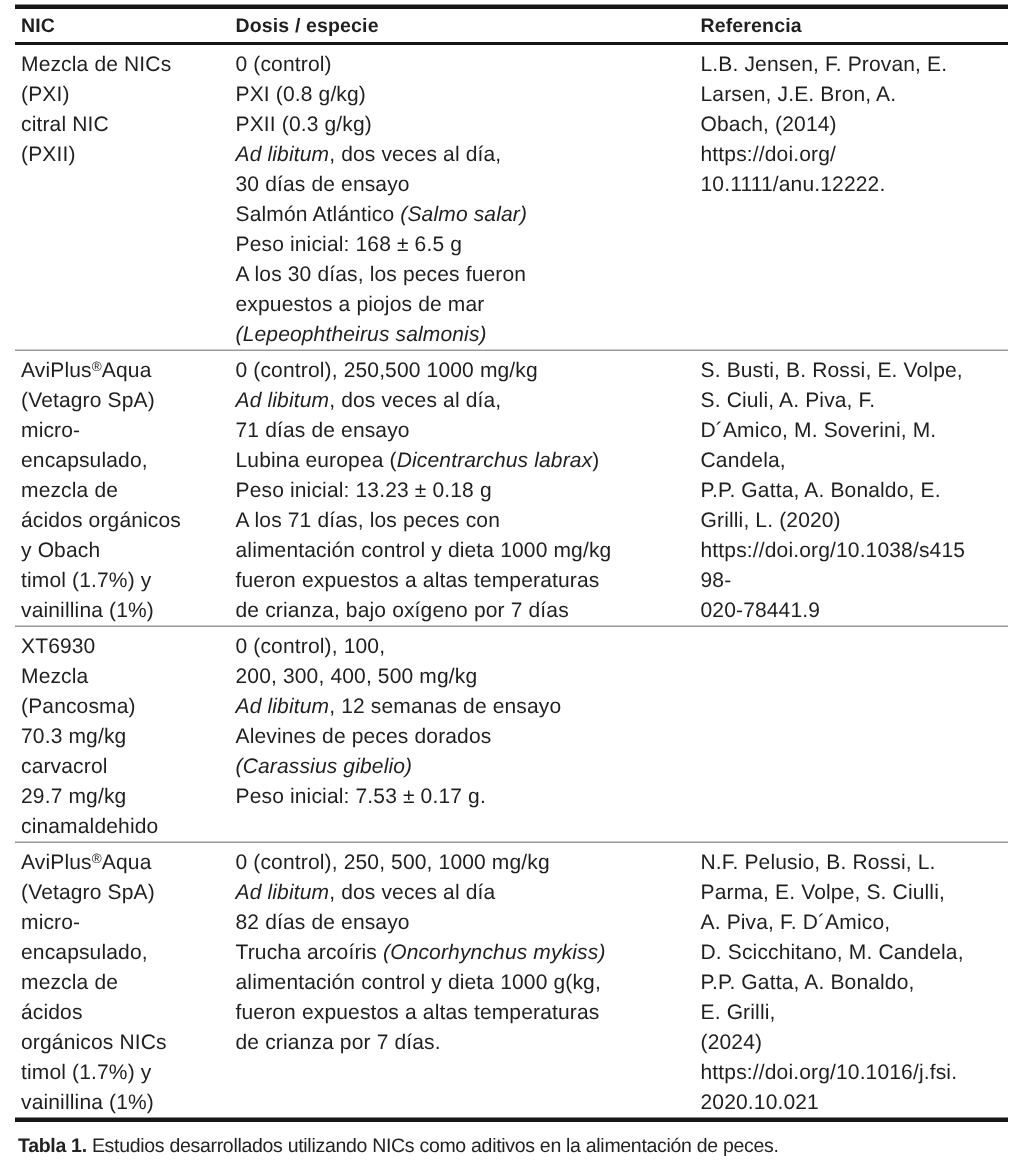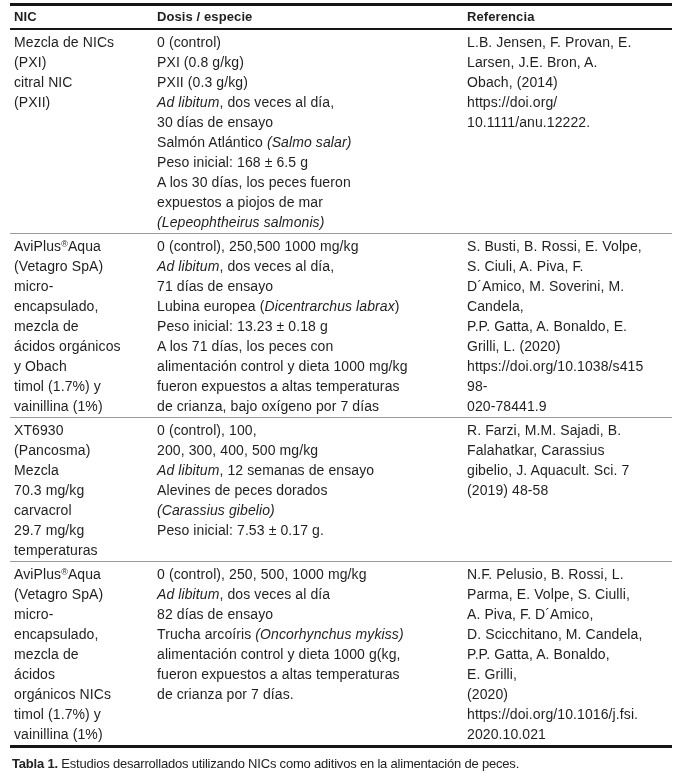--- a/index.html
+++ b/index.html
@@ -138,40 +138,34 @@
             <div class="ln">P.P. Gatta, A. Bonaldo, E.</div>
             <div class="ln">Grilli, L. (2020)</div>
             <div class="ln">https://doi.org/10.1038/s415</div>
             <div class="ln">98-</div>
             <div class="ln">020-78441.9</div>
           </div>
         </div>
         <div class="row brow">
           <div class="cell c1">
             <div class="ln">XT6930</div>
+            <div class="ln">Mezcla</div>
             <div class="ln">(Pancosma)</div>
-            <div class="ln">Mezcla</div>
             <div class="ln">70.3 mg/kg</div>
             <div class="ln">carvacrol</div>
             <div class="ln">29.7 mg/kg</div>
-            <div class="ln">temperaturas</div>
+            <div class="ln">cinamaldehido</div>
           </div>
           <div class="cell c2">
             <div class="ln">0 (control), 100,</div>
             <div class="ln">200, 300, 400, 500 mg/kg</div>
             <div class="ln"><em>Ad libitum</em>, 12 semanas de ensayo</div>
             <div class="ln">Alevines de peces dorados</div>
             <div class="ln"><em>(Carassius gibelio)</em></div>
             <div class="ln">Peso inicial: 7.53 ± 0.17 g.</div>
-          </div>
-          <div class="cell c3">
-            <div class="ln">R. Farzi, M.M. Sajadi, B.</div>
-            <div class="ln">Falahatkar, Carassius</div>
-            <div class="ln">gibelio, J. Aquacult. Sci. 7</div>
-            <div class="ln">(2019) 48-58</div>
           </div>
         </div>
         <div class="row brow">
           <div class="cell c1">
             <div class="ln">AviPlus<sup>®</sup>Aqua</div>
             <div class="ln">(Vetagro SpA)</div>
             <div class="ln">micro-</div>
             <div class="ln">encapsulado,</div>
             <div class="ln">mezcla de</div>
             <div class="ln">ácidos</div>
@@ -188,21 +182,21 @@
             <div class="ln">fueron expuestos a altas temperaturas</div>
             <div class="ln">de crianza por 7 días.</div>
           </div>
           <div class="cell c3">
             <div class="ln">N.F. Pelusio, B. Rossi, L.</div>
             <div class="ln">Parma, E. Volpe, S. Ciulli,</div>
             <div class="ln">A. Piva, F. D´Amico,</div>
             <div class="ln">D. Scicchitano, M. Candela,</div>
             <div class="ln">P.P. Gatta, A. Bonaldo,</div>
             <div class="ln">E. Grilli,</div>
-            <div class="ln">(2020)</div>
+            <div class="ln">(2024)</div>
             <div class="ln">https://doi.org/10.1016/j.fsi.</div>
             <div class="ln">2020.10.021</div>
           </div>
         </div>
       </div>
   </div>
   <p class="caption"><b>Tabla 1.</b><span> Estudios desarrollados utilizando NICs como aditivos en la alimentación de peces.</span></p>
 </div>
 
 </body></html>

